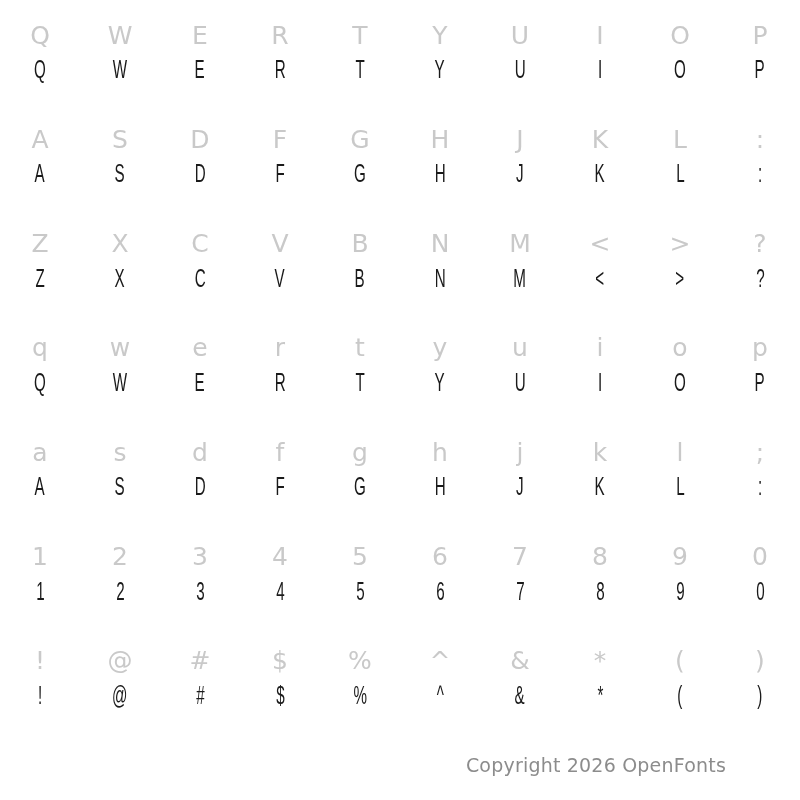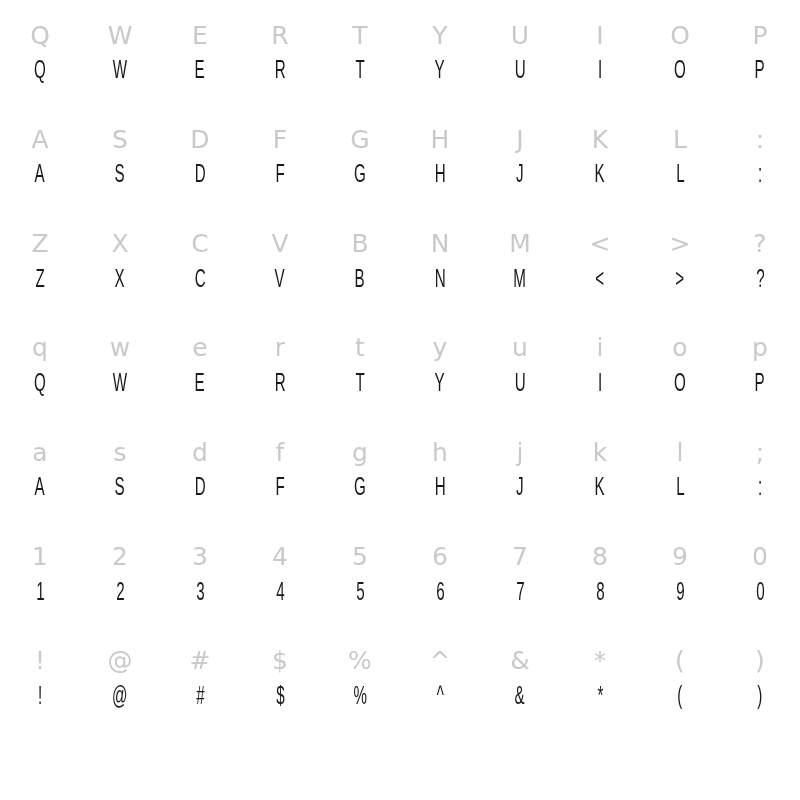--- a/index.html
+++ b/index.html
@@ -375,13 +375,14 @@
         <div class="cell">
           <div class="ref">(</div>
           <div class="spec">(</div>
         </div>
         <div class="cell">
           <div class="ref">)</div>
           <div class="spec">)</div>
         </div>
       </div>
     </div>
+  <div class="footer">Copyright 2026 OpenFonts</div>
 </div>
 
 </body></html>

